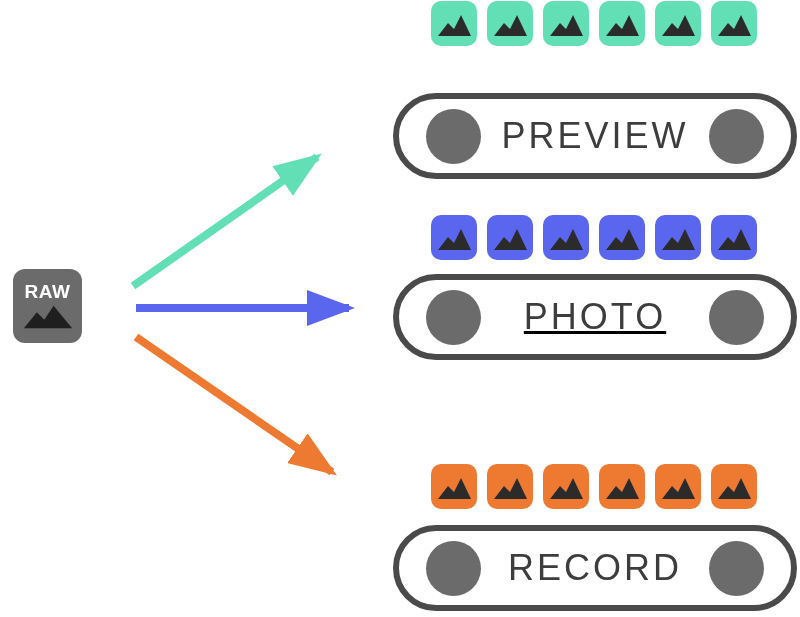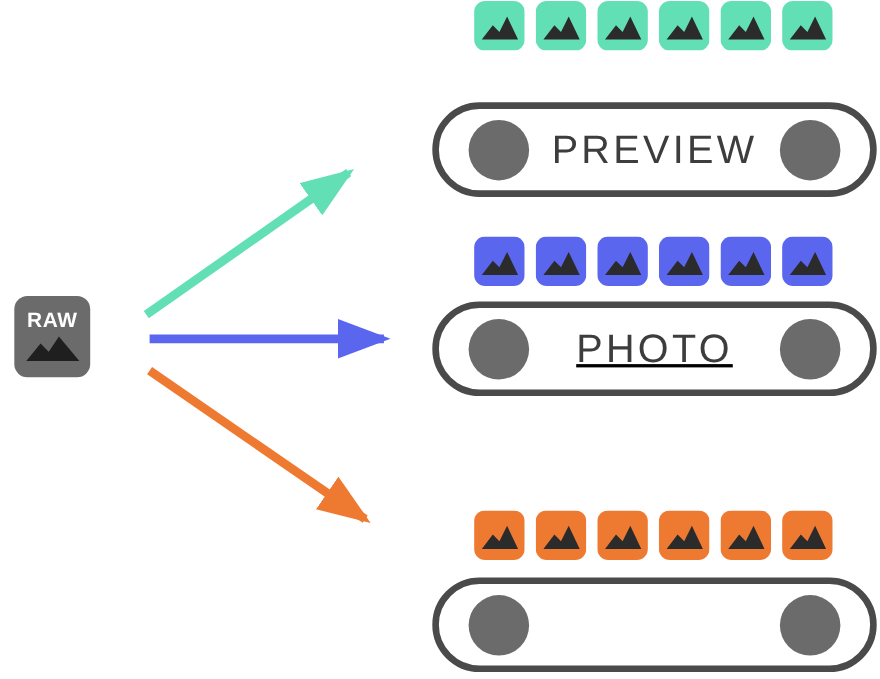--- a/index.html
+++ b/index.html
@@ -192,16 +192,17 @@
     </span>
       <span class="frame">
       <svg viewBox="0 0 46 45">
         <rect x="0" y="0" width="46" height="45" rx="10" fill="#EE7A32"></rect>
         <polygon points="7,35 17,22 23,28 30,14 40,35" fill="#2B2B2B"></polygon>
       </svg>
     </span>
     </div>
   <div class="pill s2">
     <span class="pill-circle"></span>
+    <span class="pill-label">RECORD</span>
     <span class="pill-circle"></span>
   </div>
 
 </div>
 
 </body></html>

